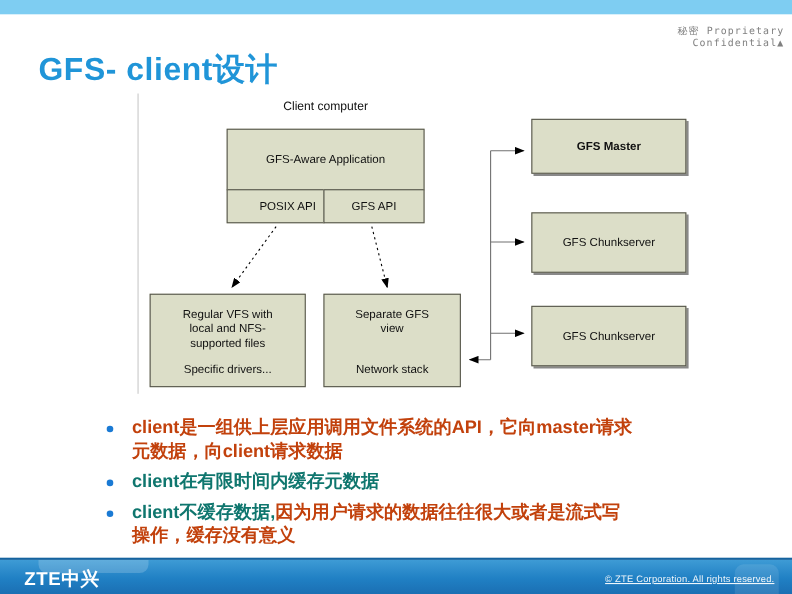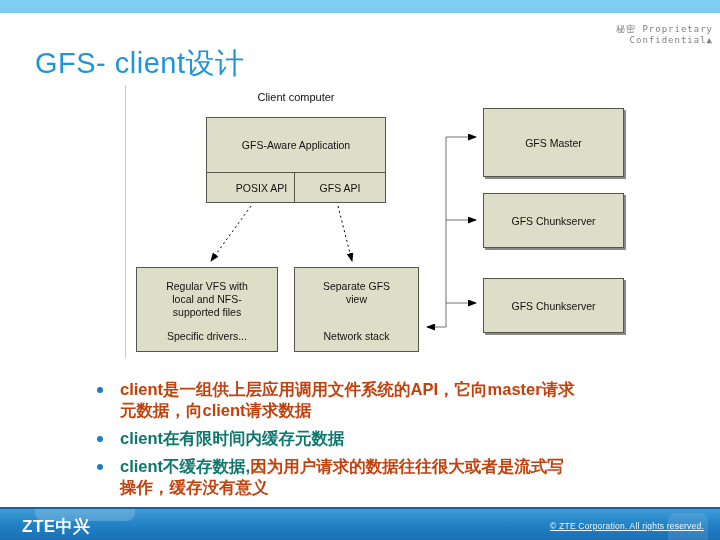--- a/index.html
+++ b/index.html
@@ -2,21 +2,21 @@
 <html><head>
 <meta charset="utf-8">
 <style>
   html,body{margin:0;padding:0;background:#e8e8e8;}
   .slide{
     position:relative;width:720px;height:540px;background:#ffffff;
     overflow:hidden;font-family:"Liberation Sans",sans-serif;
   }
   .topbar{position:absolute;left:0;top:0;width:720px;height:13px;background:#7ecdf2;}
   .title{
-    position:absolute;left:35px;top:44px;font-size:29px;font-weight:normal;
+    position:absolute;left:35px;top:44px;font-size:29px;font-weight:bold;
     color:#2095d8;letter-spacing:0.5px;white-space:nowrap;
   }
   .classification{
     position:absolute;right:7px;top:24px;text-align:right;
     font-family:"DejaVu Sans Mono","Liberation Mono",monospace;
     font-size:9px;line-height:11px;color:#808080;letter-spacing:1px;
   }
   
   .diagram{
     position:absolute;left:125px;top:85px;width:510px;height:273px;
@@ -31,21 +31,21 @@
     position:absolute;background:#dcdec8;border:1px solid #55554a;
     font-size:10.5px;color:#111;text-align:center;box-sizing:border-box;
   }
   .dbox.center{display:flex;align-items:center;justify-content:center;}
   .dbox.shadow{box-shadow:2px 2px 0 rgba(40,40,40,0.55);}
   .box-app{left:80px;top:32px;width:180px;height:56px;}
   .box-posix{left:80px;top:87px;width:89px;height:31px;padding-left:22px;}
   .box-gfsapi{left:168px;top:87px;width:92px;height:31px;}
   .box-vfs{left:10px;top:182px;width:142px;height:85px;}
   .box-view{left:168px;top:182px;width:125px;height:85px;}
-  .box-master{left:357px;top:23px;width:141px;height:69px;}
+  .box-master{left:357px;top:23px;width:141px;height:50px;font-weight:bold;}
   .box-chunk1{left:357px;top:108px;width:141px;height:55px;}
   .box-chunk2{left:357px;top:193px;width:141px;height:55px;}
   .boxtitle{margin-top:12px;padding:0 20px;line-height:13px;}
   .boxsub{position:absolute;left:0;right:0;bottom:9px;}
   
   .bullets{position:absolute;left:92px;top:379px;width:585px;}
   .bullet{display:flex;align-items:flex-start;margin-bottom:7px;}
   .dot{
     flex:0 0 auto;width:6px;height:6px;border-radius:50%;
     background:#1a7ad4;margin:8px 17px 0 5px;

